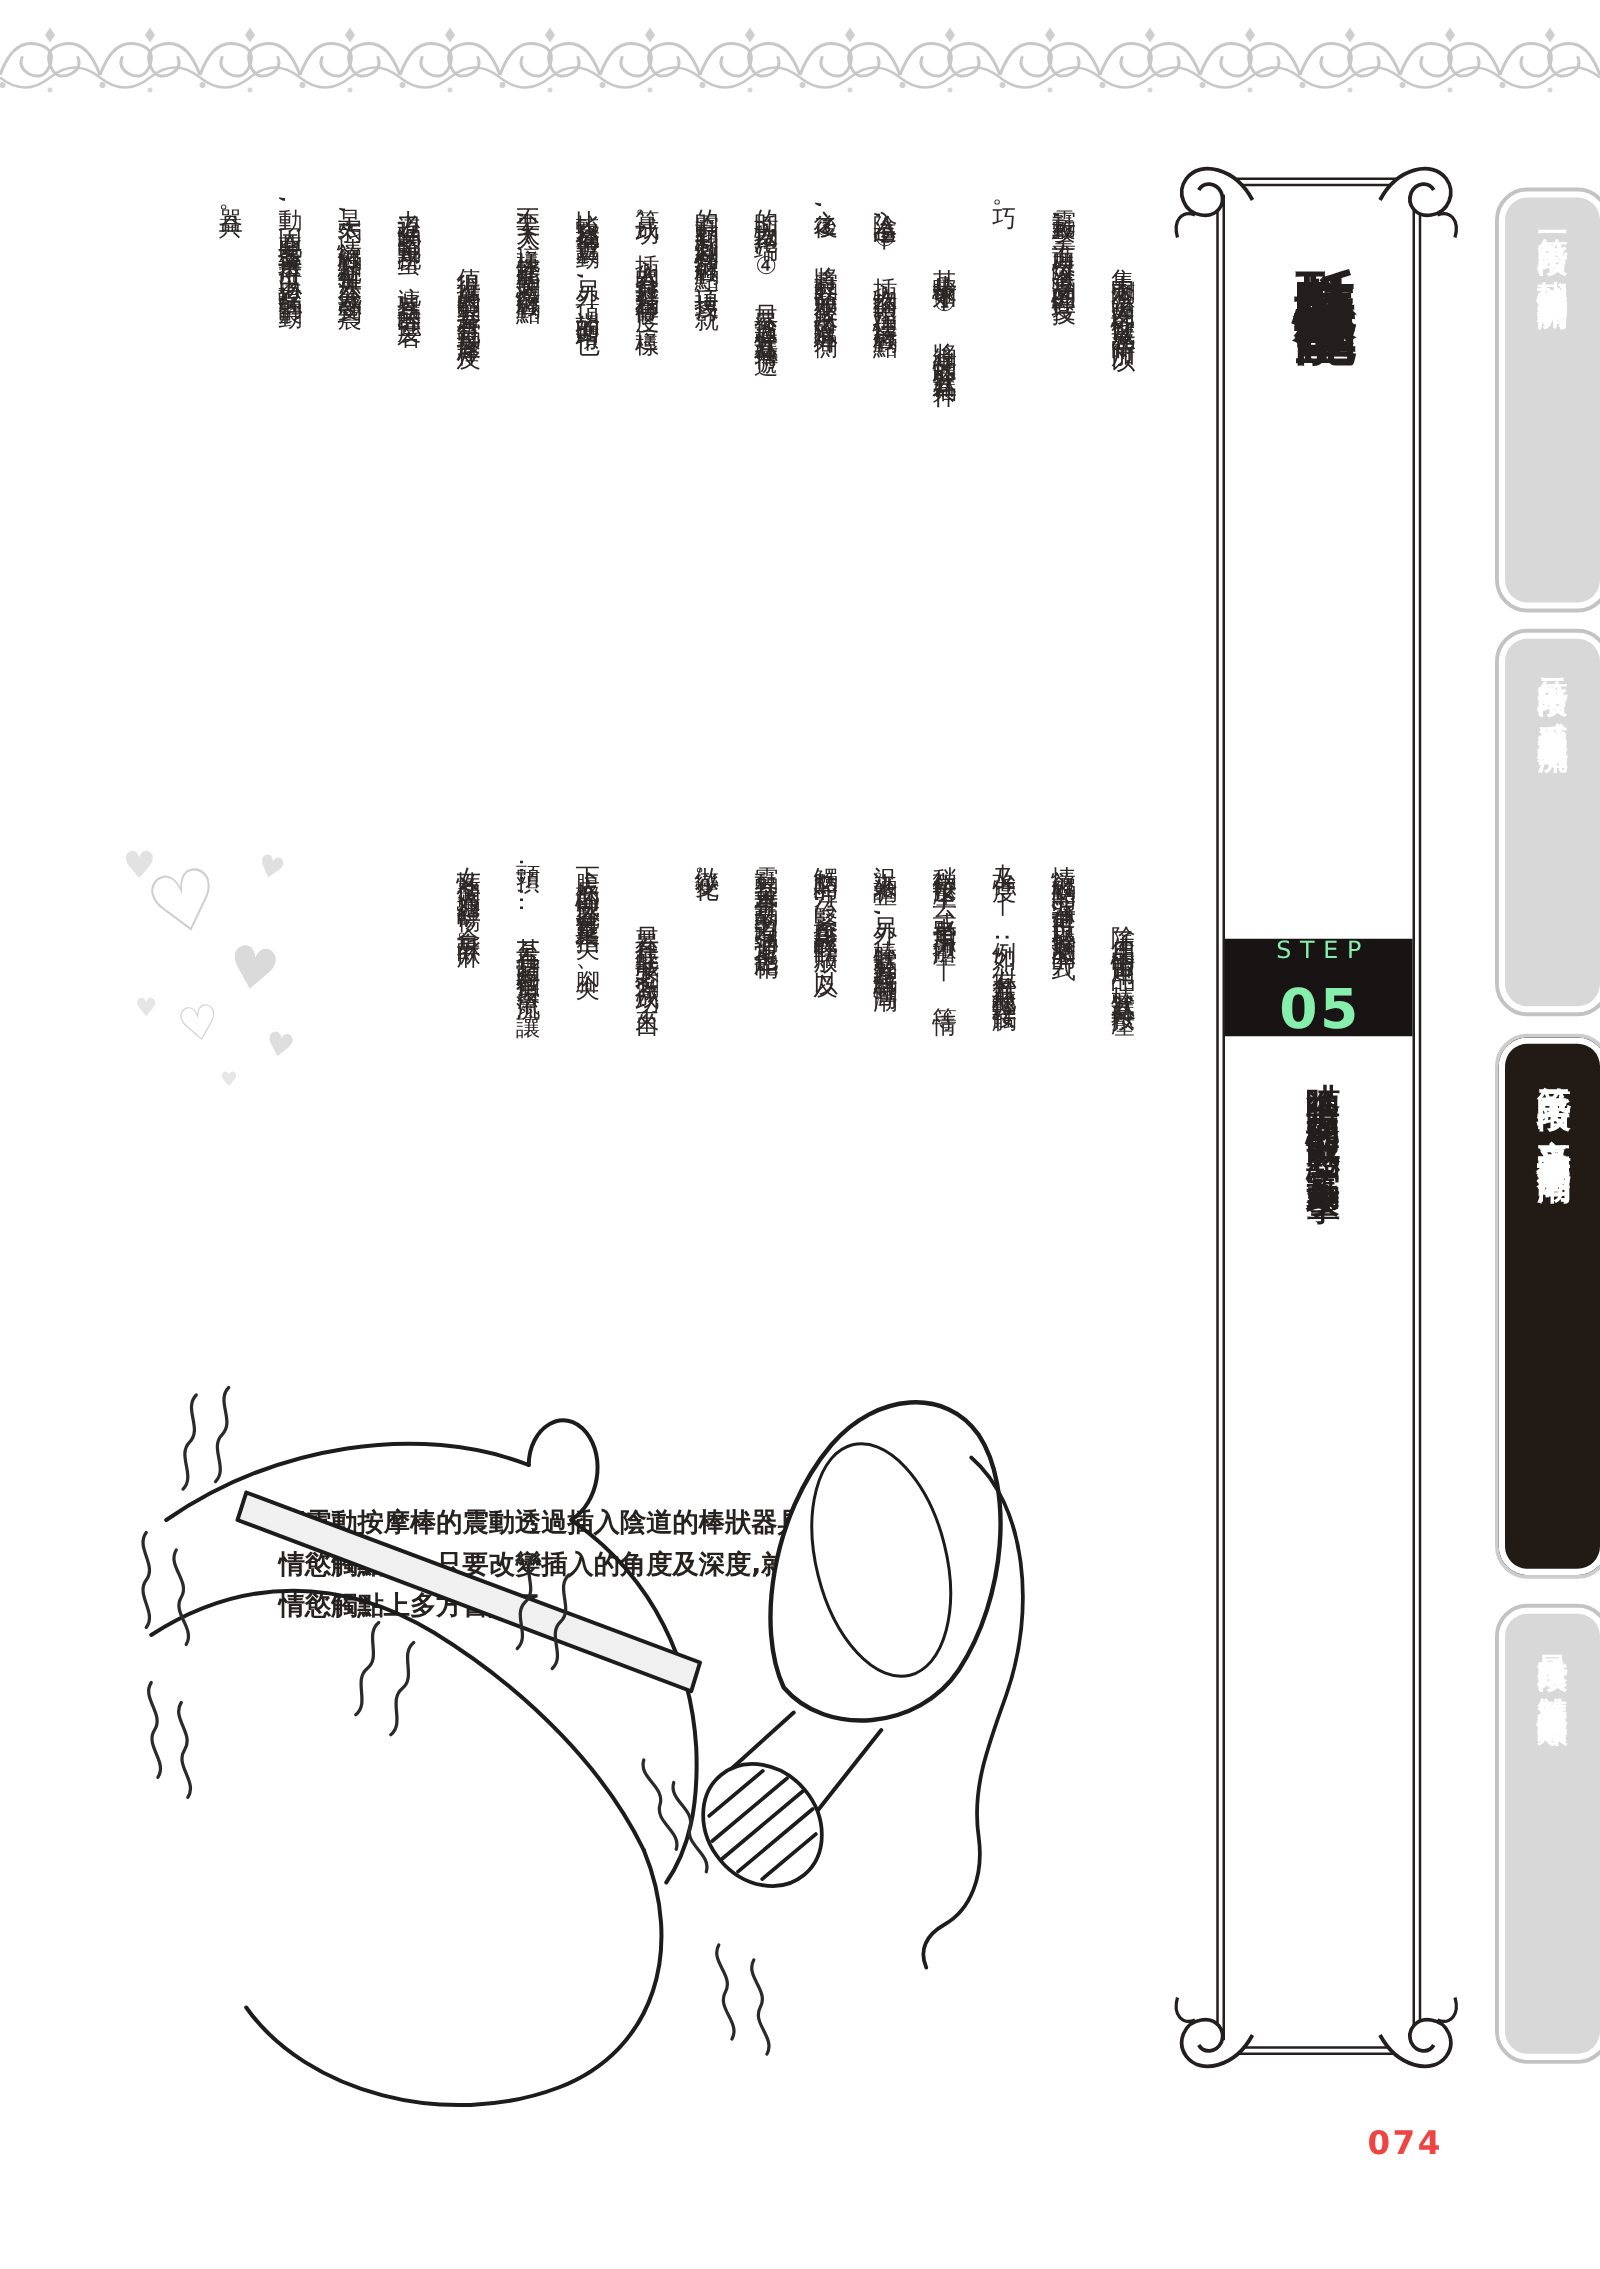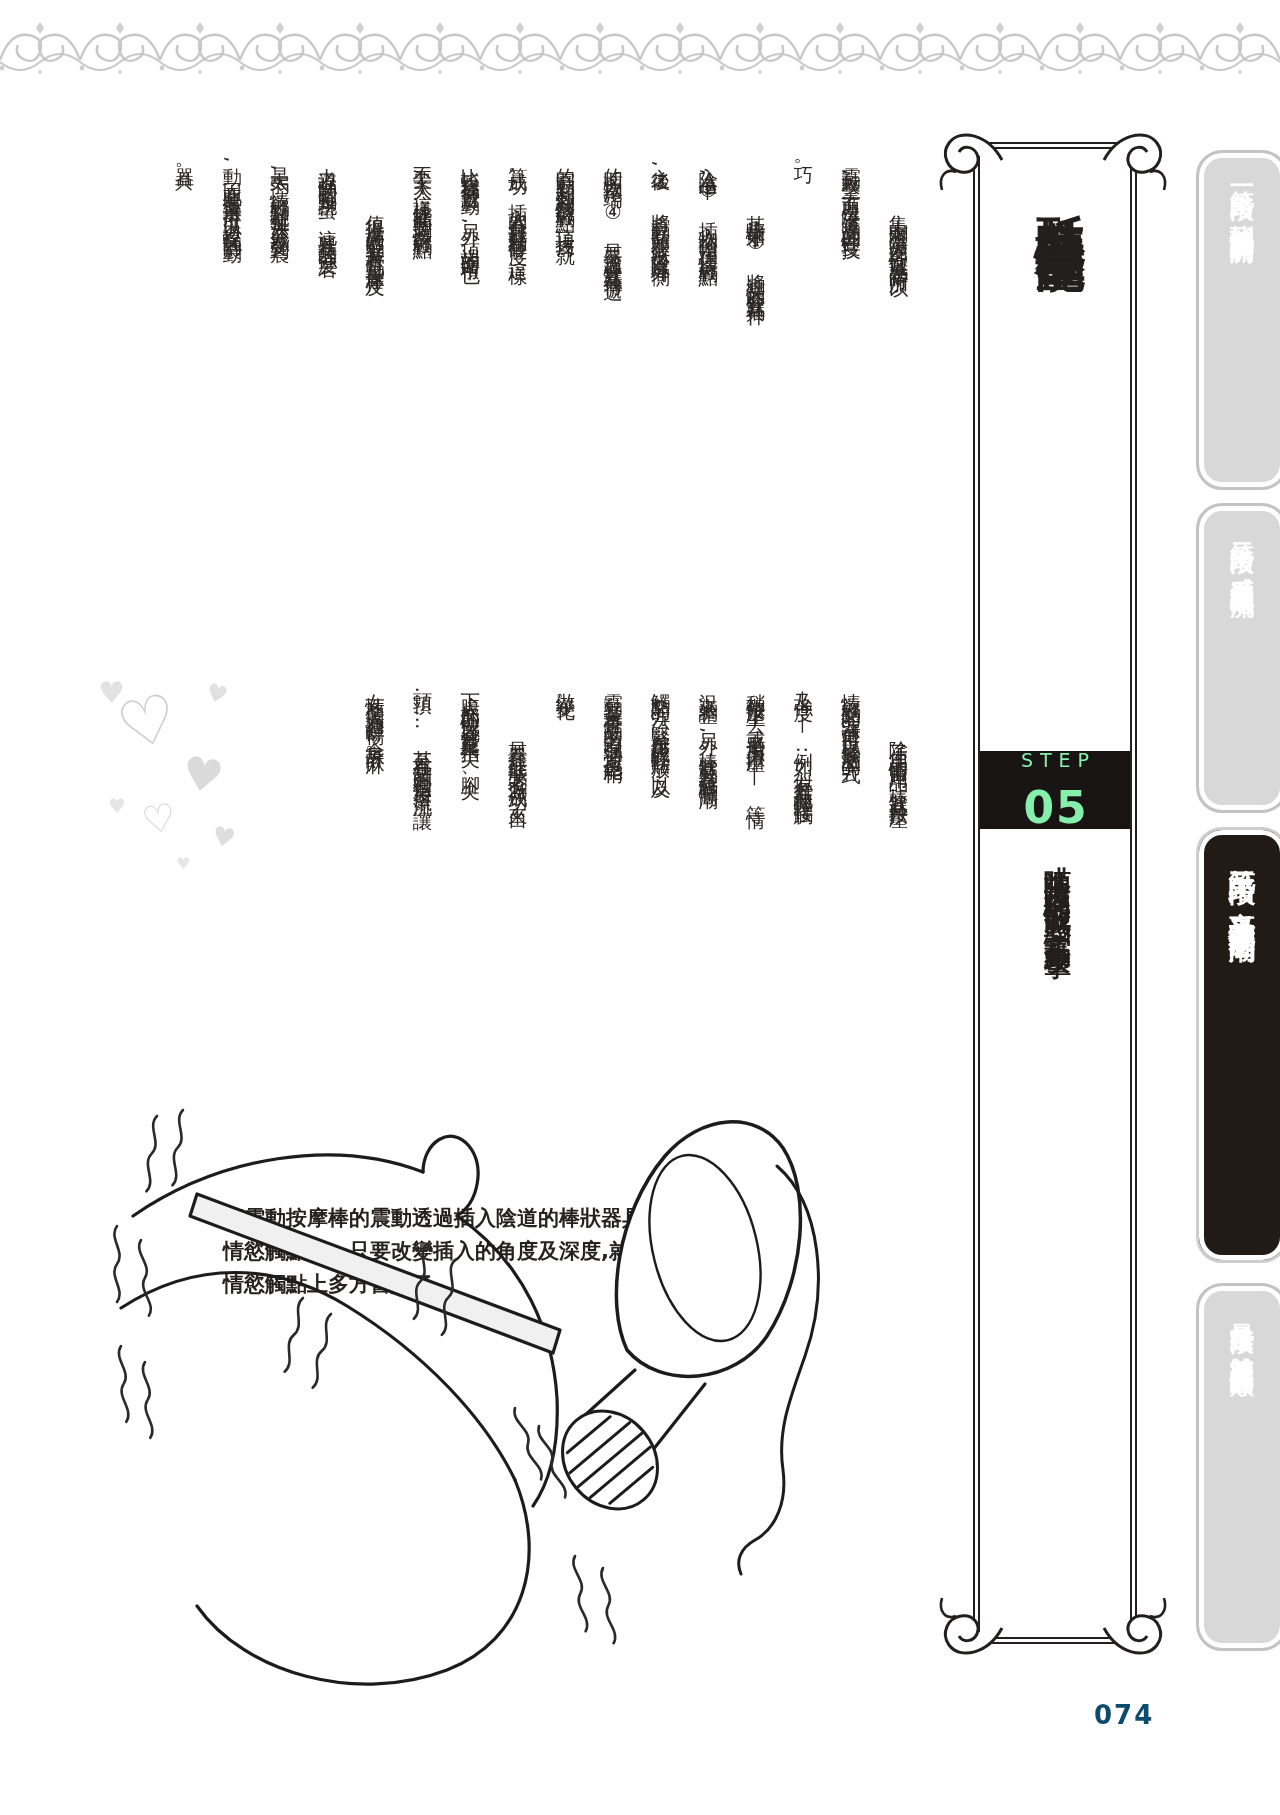--- a/index.html
+++ b/index.html
@@ -57,21 +57,21 @@
   }
   .stage-tab.active{background:#221a14;border-color:#cdcdcd;}
   .stage-tab.active .tab-label{font-size:27px;letter-spacing:3px;}
   
   .heart{position:absolute;line-height:1;user-select:none;}
   
   .illustration{position:absolute;left:105px;top:1108px;width:730px;height:610px;}
   
   .page-number{
     position:absolute;left:1094px;top:1700px;font-size:26px;font-weight:600;
-    letter-spacing:2px;color:#0c4a6e;
+    letter-spacing:2px;color:#ef4444;
   }
 </style>
 </head>
 <body>
 
 <svg class="lace" viewBox="0 0 1280 70">
   <defs>
     <g id="lace-u" stroke="#c8c8c8" fill="none" stroke-width="2.4">
       <path d="M0,44 Q10,16 28,19 Q45,22 40,36 Q35,49 23,43 Q14,38 18,29"></path>
       <path d="M80,44 Q70,16 52,19 Q35,22 40,36 Q45,49 57,43 Q66,38 62,29"></path>

